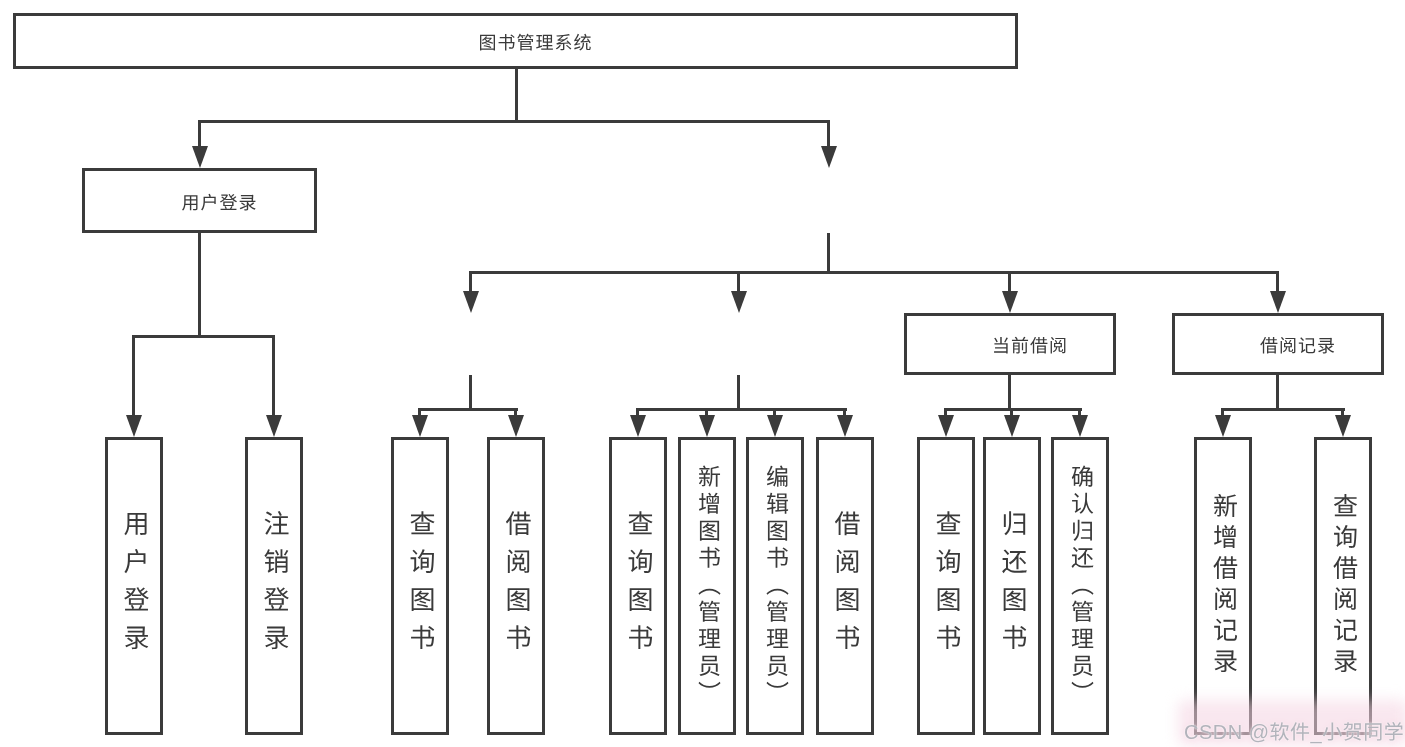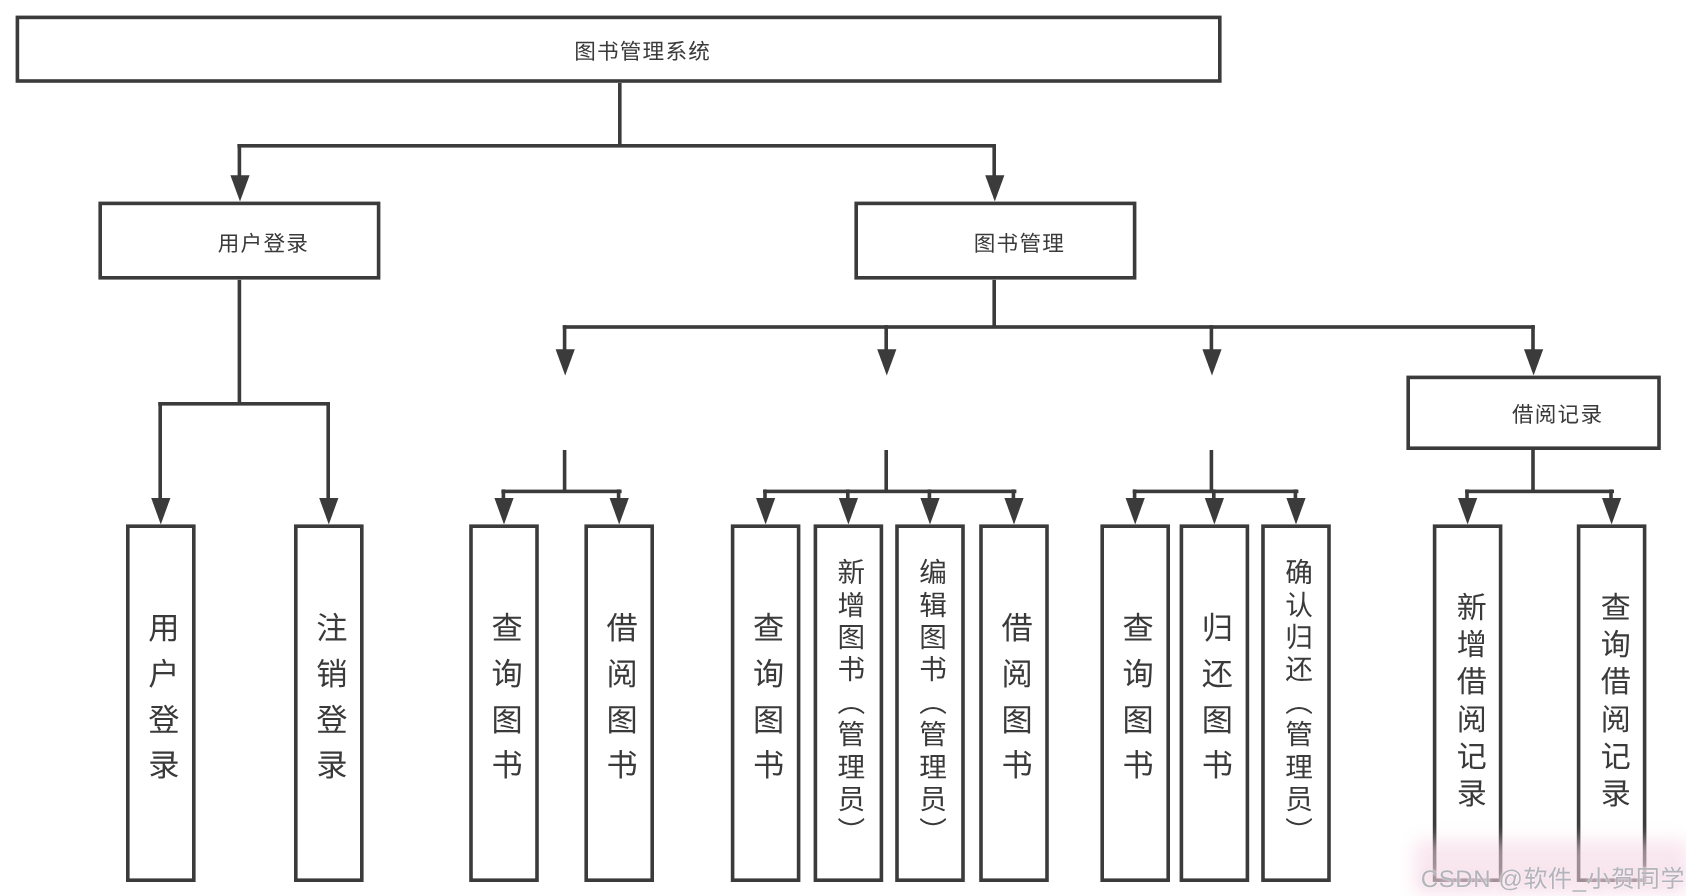--- a/index.html
+++ b/index.html
@@ -56,23 +56,20 @@
     <div class="hl" style="left:198px;top:120px;width:632px;"></div>
     <div class="vl" style="left:198px;top:120px;height:30px;"></div>
     <div class="arrow" style="left:192px;top:146px;"></div>
     <div class="vl" style="left:827px;top:120px;height:30px;"></div>
     <div class="arrow" style="left:821px;top:146px;"></div>
   </div>
 
   <div class="hbox" style="left:82px;top:168px;width:235px;height:65px;">
     <span>用户登录</span>
   </div>
-  <div class="hbox" style="left:712px;top:168px;width:235px;height:65px;">
-    <span>图书管理</span>
-  </div>
 
   <div>
     <div class="vl" style="left:198px;top:233px;height:104px;"></div>
     <div class="hl" style="left:132px;top:335px;width:143px;"></div>
     <div class="vl" style="left:132px;top:335px;height:84px;"></div>
     <div class="arrow" style="left:126px;top:415px;"></div>
     <div class="vl" style="left:272px;top:335px;height:84px;"></div>
     <div class="arrow" style="left:266px;top:415px;"></div>
   </div>
 
@@ -82,20 +79,23 @@
     <div class="vl" style="left:469px;top:271px;height:24px;"></div>
     <div class="arrow" style="left:463px;top:291px;"></div>
     <div class="vl" style="left:737px;top:271px;height:24px;"></div>
     <div class="arrow" style="left:731px;top:291px;"></div>
     <div class="vl" style="left:1008px;top:271px;height:24px;"></div>
     <div class="arrow" style="left:1002px;top:291px;"></div>
     <div class="vl" style="left:1276px;top:271px;height:24px;"></div>
     <div class="arrow" style="left:1270px;top:291px;"></div>
   </div>
 
+  <div class="hbox" style="left:904px;top:313px;width:212px;height:62px;">
+    <span>当前借阅</span>
+  </div>
   <div class="hbox" style="left:1172px;top:313px;width:212px;height:62px;text-align:center;">
     <span>借阅记录</span>
   </div>
 
   <div>
     <div class="vl" style="left:469px;top:375px;height:35px;"></div>
     <div class="hl" style="left:418px;top:408px;width:100px;"></div>
     <div class="vl" style="left:418px;top:408px;height:12px;"></div>
     <div class="arrow" style="left:412px;top:415px;"></div>
     <div class="vl" style="left:514px;top:408px;height:12px;"></div>

